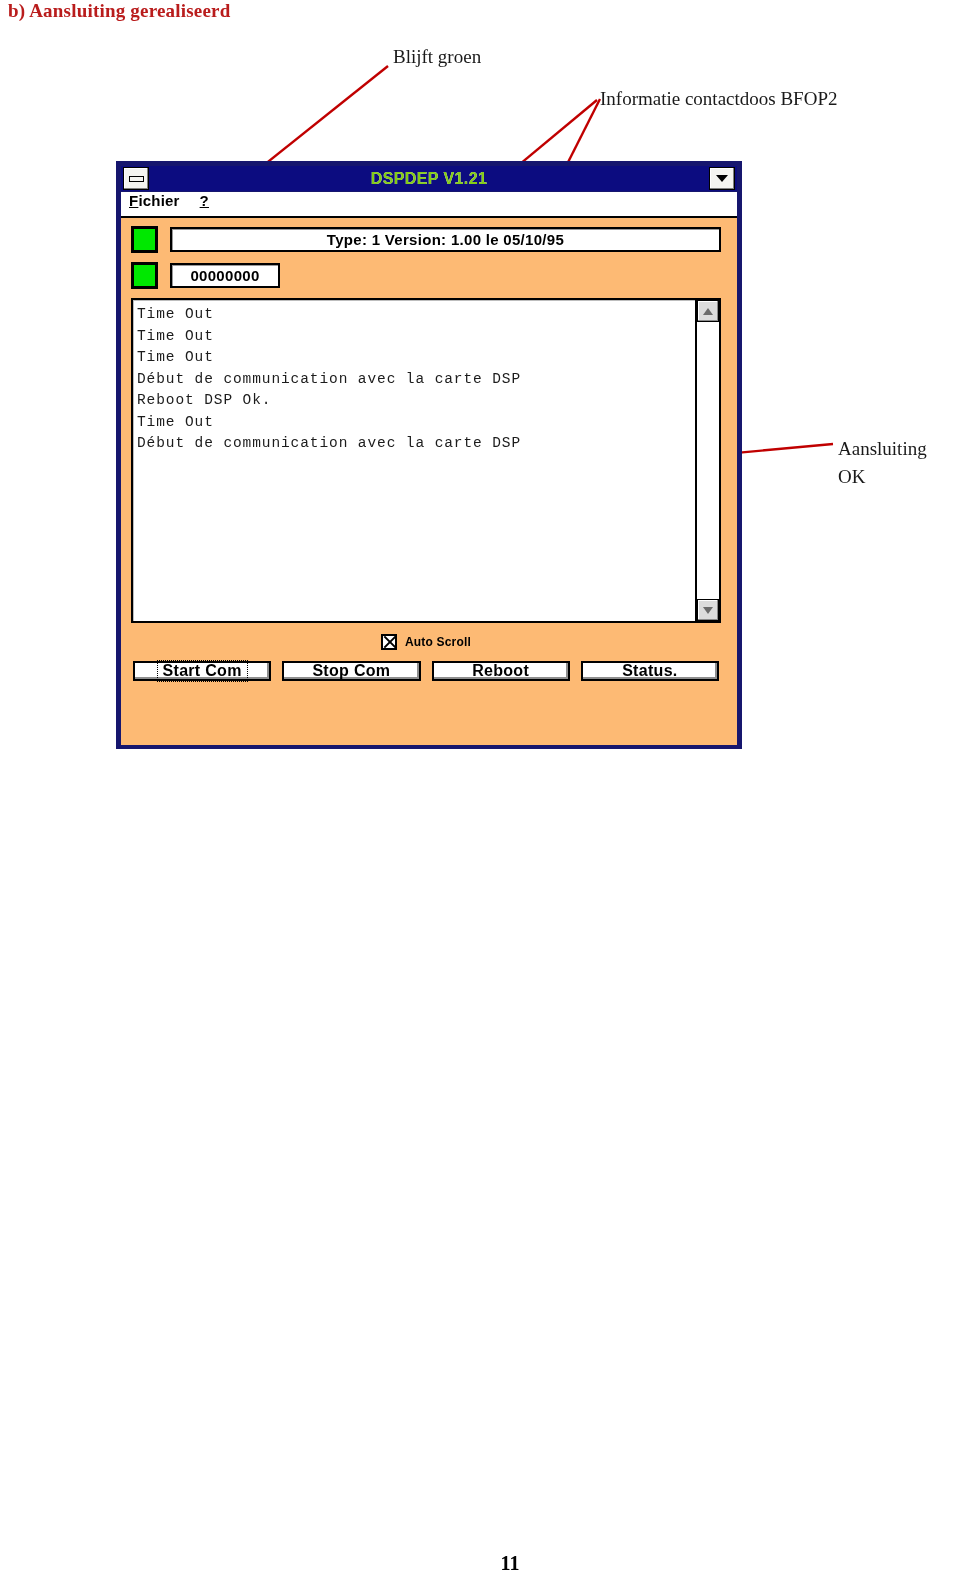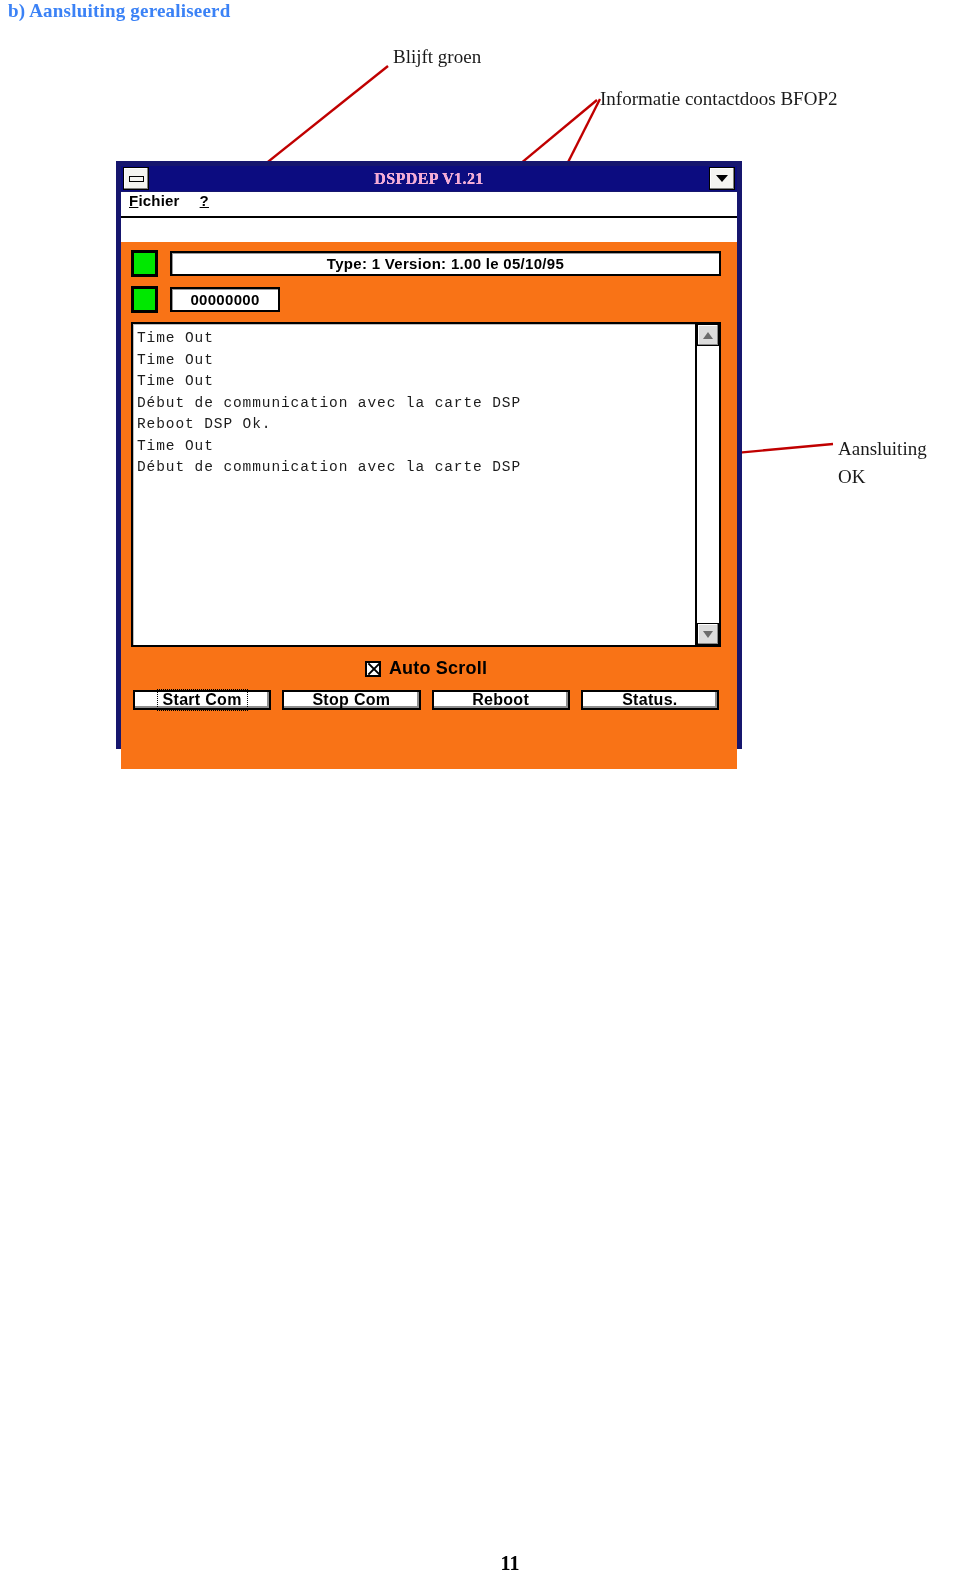--- a/index.html
+++ b/index.html
@@ -16,21 +16,21 @@
   }
 
   
   .page-heading {
     position: absolute;
     left: 8px;
     top: 0px;
     font-family: "Liberation Serif", serif;
     font-weight: bold;
     font-size: 19px;
-    color: #3b82f6;
+    color: #b91c1c;
     letter-spacing: 0.2px;
     white-space: nowrap;
   }
 
   
   .annot {
     position: absolute;
     font-family: "Liberation Serif", serif;
     font-size: 19px;
     color: #1a1a1a;
@@ -88,22 +88,22 @@
   }
   .maximize-glyph {
     width: 0; height: 0;
     border-left: 6px solid transparent;
     border-right: 6px solid transparent;
     border-top: 7px solid #000000;
   }
   .tb-title {
     flex: 1 1 auto;
     text-align: center;
-    color: #f9a8d4;
-    font-family: Liberation Serif, serif;
+    color: #84cc16;
+    font-family: Liberation Sans, sans-serif;
     font-weight: bold;
     font-size: 16px;
     letter-spacing: 0.4px;
     text-shadow: 0 0 0 #fff;
   }
 
   .menubar {
     height: 24px;
     background: #ffffff;
     border-bottom: 2px solid #000000;
@@ -115,25 +115,24 @@
     font-family: "Liberation Sans", sans-serif;
     font-weight: bold;
     font-size: 15px;
     color: #000000;
     letter-spacing: 0.2px;
   }
   .menu-item .mn { text-decoration: underline; }
 
   .client {
     padding: 8px 16px 0 10px;
-    background: #f97316;
+    background: #fdba74;
     height: calc(100% - 51px);
     box-sizing: border-box;
     position: relative;
-    margin-top: 24px;
   }
 
   .info-row {
     display: flex;
     align-items: center;
     gap: 12px;
     margin-bottom: 9px;
   }
   .led {
     width: 27px;
@@ -244,21 +243,21 @@
     top: 5px;
     width: 16px;
     height: 2px;
     background: #000000;
   }
   .checkbox::before { transform: rotate(45deg); }
   .checkbox::after  { transform: rotate(-45deg); }
   .autoscroll-label {
     font-family: "Liberation Sans", sans-serif;
     font-weight: bold;
-    font-size: 18px;
+    font-size: 12px;
     color: #000000;
     letter-spacing: 0.2px;
   }
 
   
   .btn-row {
     display: flex;
     gap: 11px;
     margin-top: 11px;
     padding: 0 2px;

